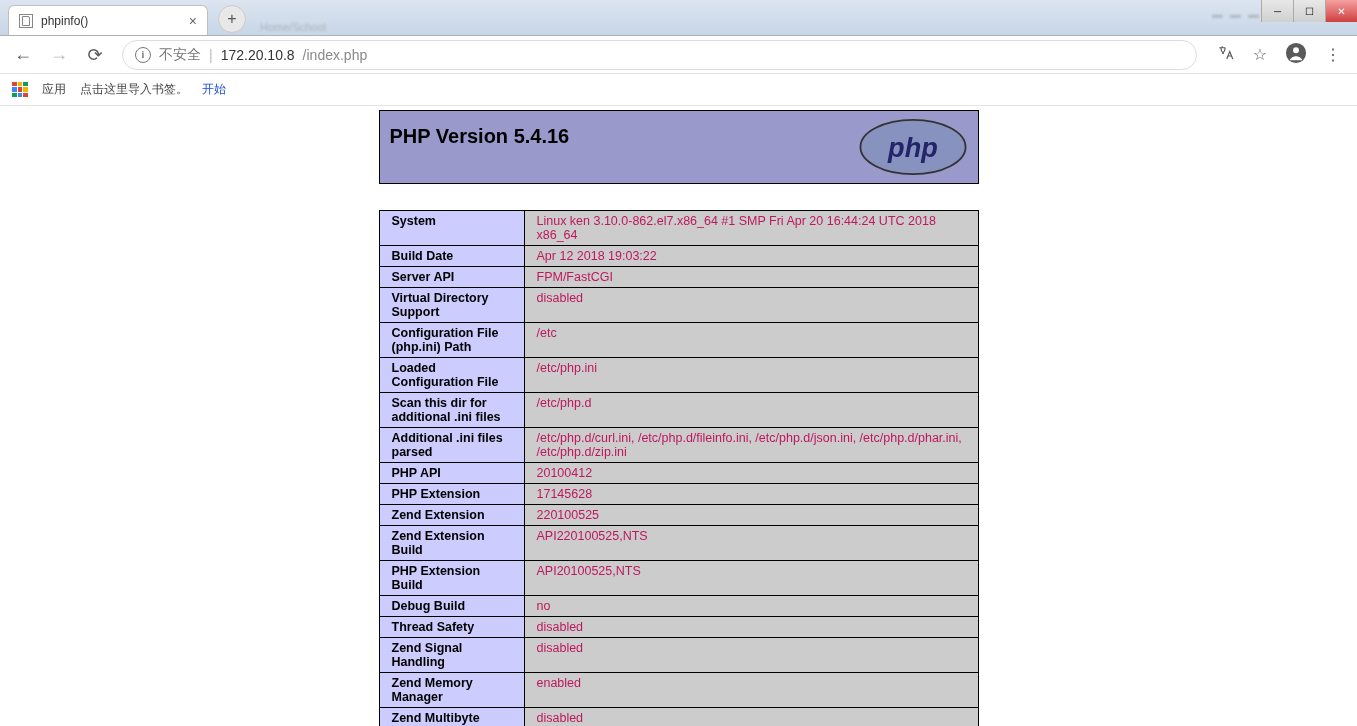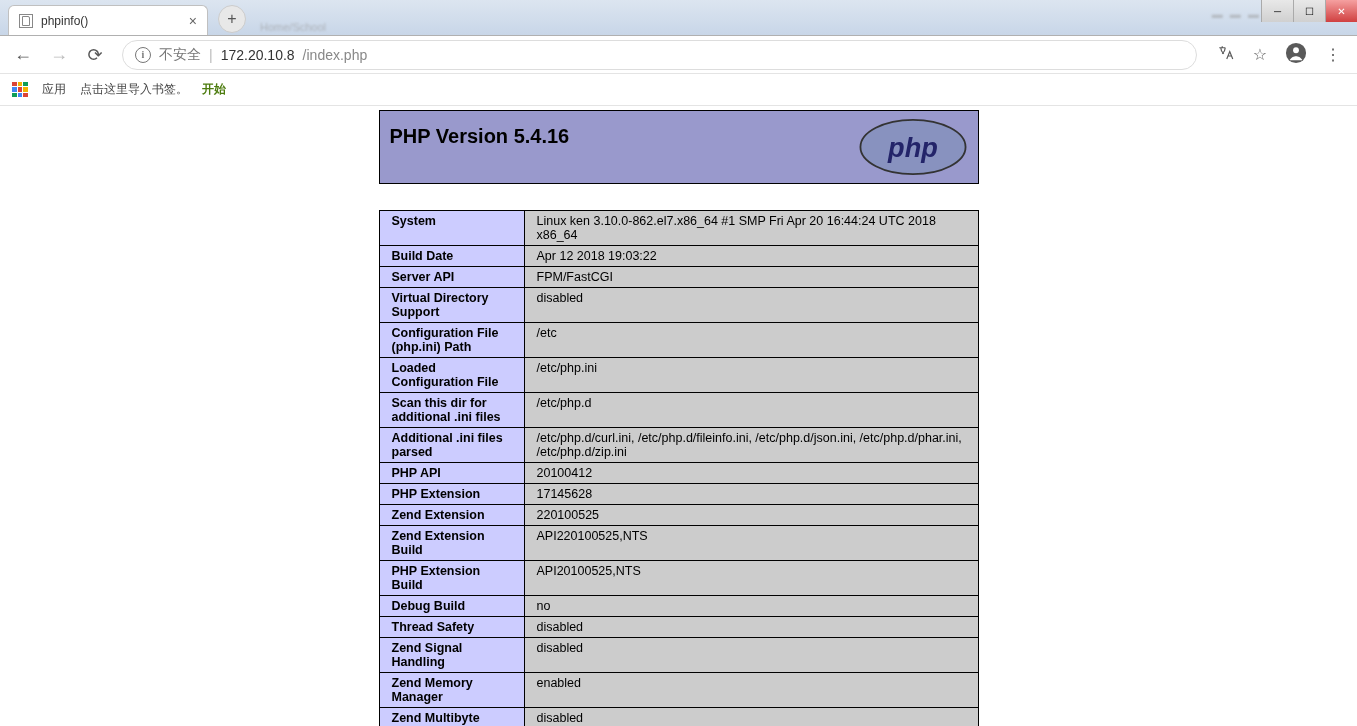--- a/index.html
+++ b/index.html
@@ -36,33 +36,33 @@
 .apps-icon { width: 16px; height: 16px; display: grid; grid-template-columns: repeat(3,1fr); grid-template-rows: repeat(3,1fr); gap: 1px; }
 .apps-icon span { background: #db4437; }
 .apps-icon span:nth-child(2){ background: #f4b400; }
 .apps-icon span:nth-child(3){ background: #0f9d58; }
 .apps-icon span:nth-child(4){ background: #4285f4; }
 .apps-icon span:nth-child(5){ background: #db4437; }
 .apps-icon span:nth-child(6){ background: #f4b400; }
 .apps-icon span:nth-child(7){ background: #0f9d58; }
 .apps-icon span:nth-child(8){ background: #4285f4; }
 .apps-icon span:nth-child(9){ background: #db4437; }
-.bm-link { color: #4d7c0f; font-weight: bold; }
+.bm-link { color: #1d4ed8; }
 
 .viewport { height: calc(726px - 36px - 38px - 32px); overflow-y: scroll; background: #fff; }
 .content { width: 600px; margin: 4px auto 0; }
 
 .php-header { border: 1px solid #000; background: #9999cc; display: flex; align-items: center; justify-content: space-between; padding: 8px 10px; height: 74px; }
 .php-title { font-size: 20px; font-weight: bold; color: #000; align-self: flex-start; margin-top: 6px; }
 .php-logo { width: 110px; height: 58px; }
 
 .info-table { width: 100%; border-collapse: collapse; margin-top: 26px; }
 .info-table td { border: 1px solid #000; padding: 3px 12px; font-size: 12.5px; vertical-align: top; }
 .info-table td.k { background: #ccccff; font-weight: bold; width: 145px; color: #000; }
-.info-table td.v { background: #ccc; color: #000000; }
+.info-table td.v { background: #ccc; color: #be185d; }
 
 ::-webkit-scrollbar { width: 16px; }
 ::-webkit-scrollbar-track { background: #f1f1f1; }
 ::-webkit-scrollbar-thumb { background: #c1c1c1; border-radius: 2px; }
 </style>
 </head>
 <body>
 
 <div class="window-controls">
   <div class="win-btn win-min">─</div>

